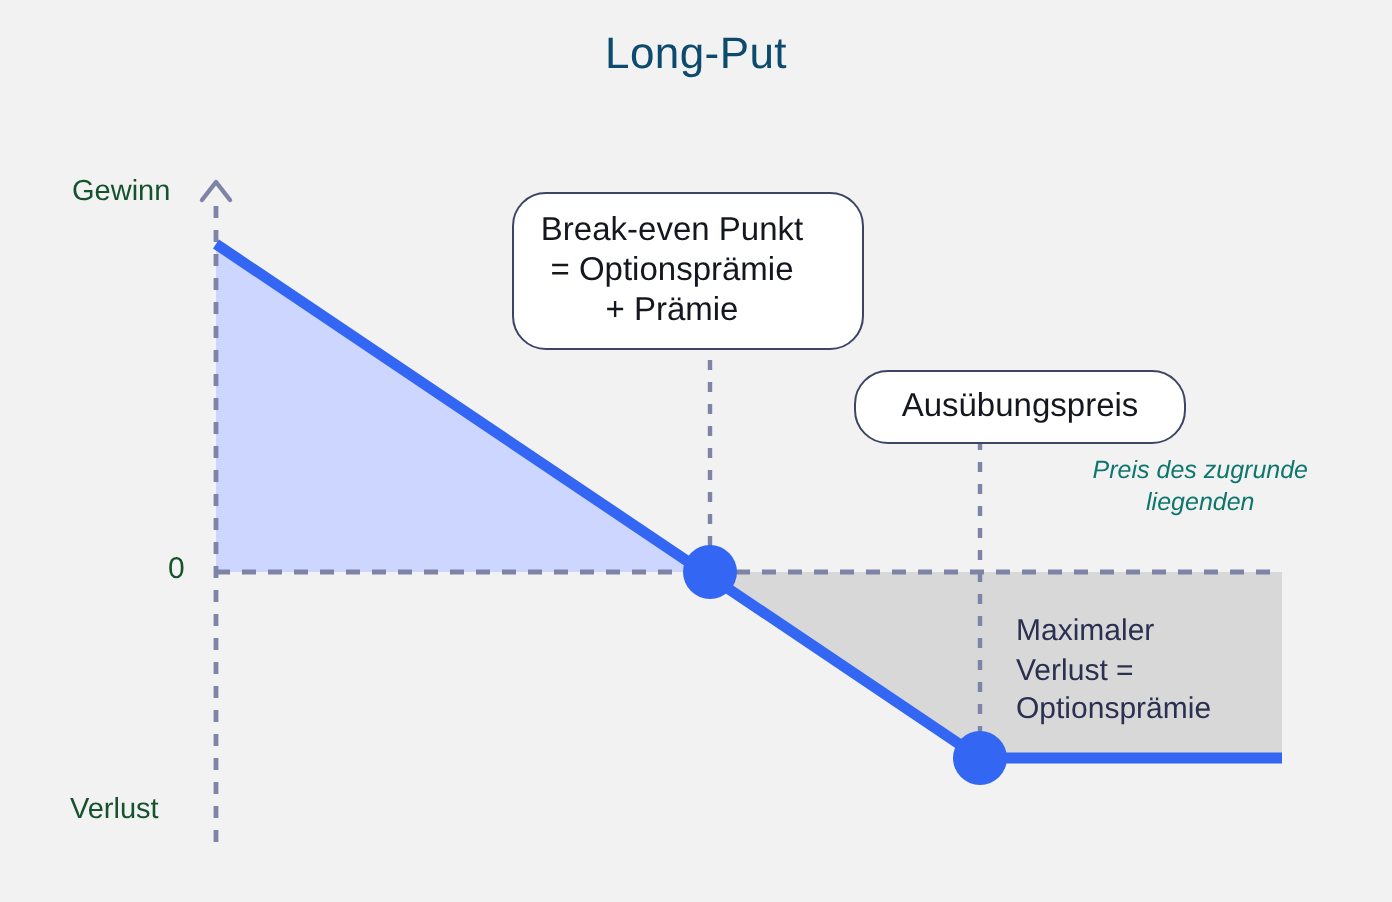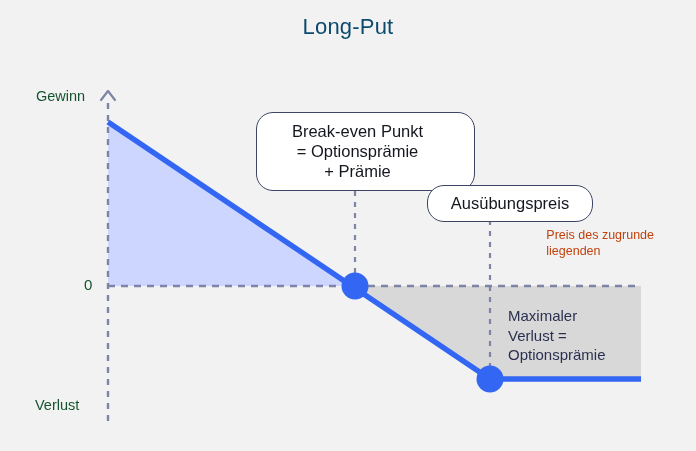--- a/index.html
+++ b/index.html
@@ -45,43 +45,43 @@
     white-space: nowrap;
   }
   .axis-label-gewinn { left: 36px; top: 88px; }
   .axis-label-zero   { left: 84px; top: 276px; font-size: 15px; }
   .axis-label-verlust{ left: 35px; top: 397px; }
 
   .x-axis-caption {
     position: absolute;
     right: 42px;
     top: 228px;
-    text-align: left;
-    color: #c2410c;
+    text-align: center;
+    color: #0f766e;
     font-size: 12.5px;
     line-height: 15.5px;
+    font-style: italic;
   }
 
   .callout {
     position: absolute;
     background: #ffffff;
     border: 1.4px solid #3d4564;
     border-radius: 17px;
     color: #15171f;
     text-align: center;
     box-sizing: border-box;
   }
   .callout-breakeven {
     left: 256px;
     top: 96px;
-    width: 219px;
+    width: 176px;
     padding: 8px 26px 9px 10px;
     font-size: 16.5px;
     line-height: 20px;
-    margin-top: 16px;
   }
   .callout-strike {
     left: 427px;
     top: 185px;
     width: 166px;
     padding: 7px 10px 8px 10px;
     font-size: 16.5px;
     line-height: 20px;
   }
 

